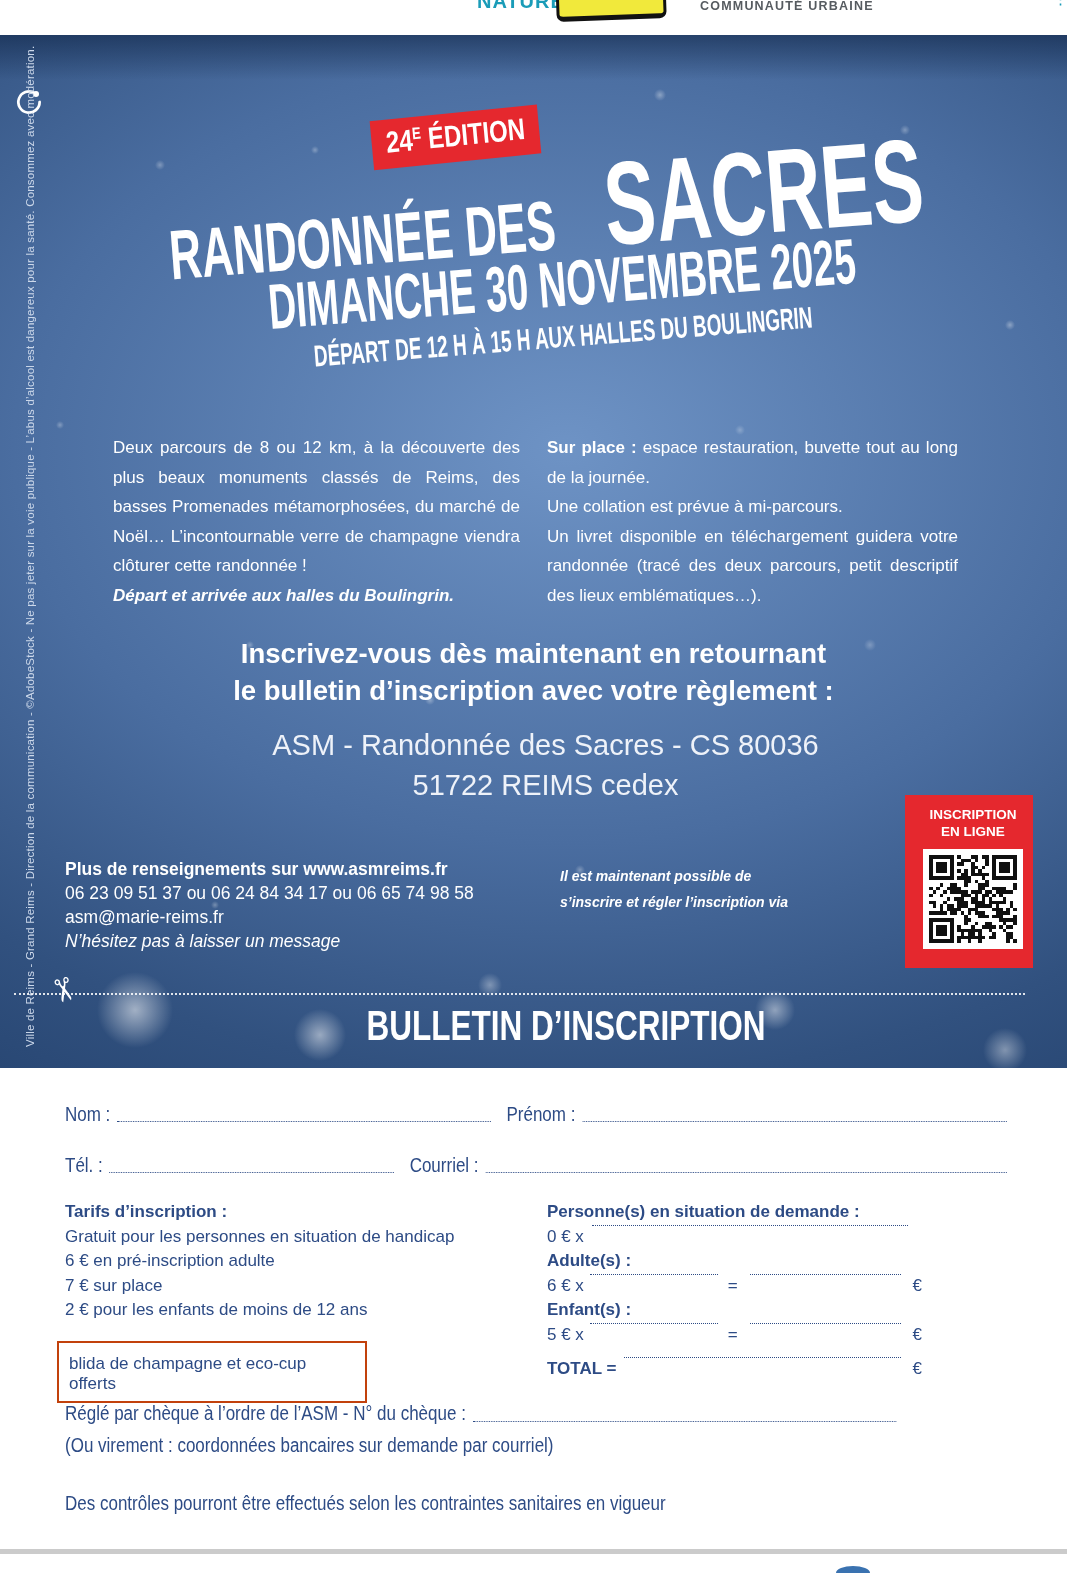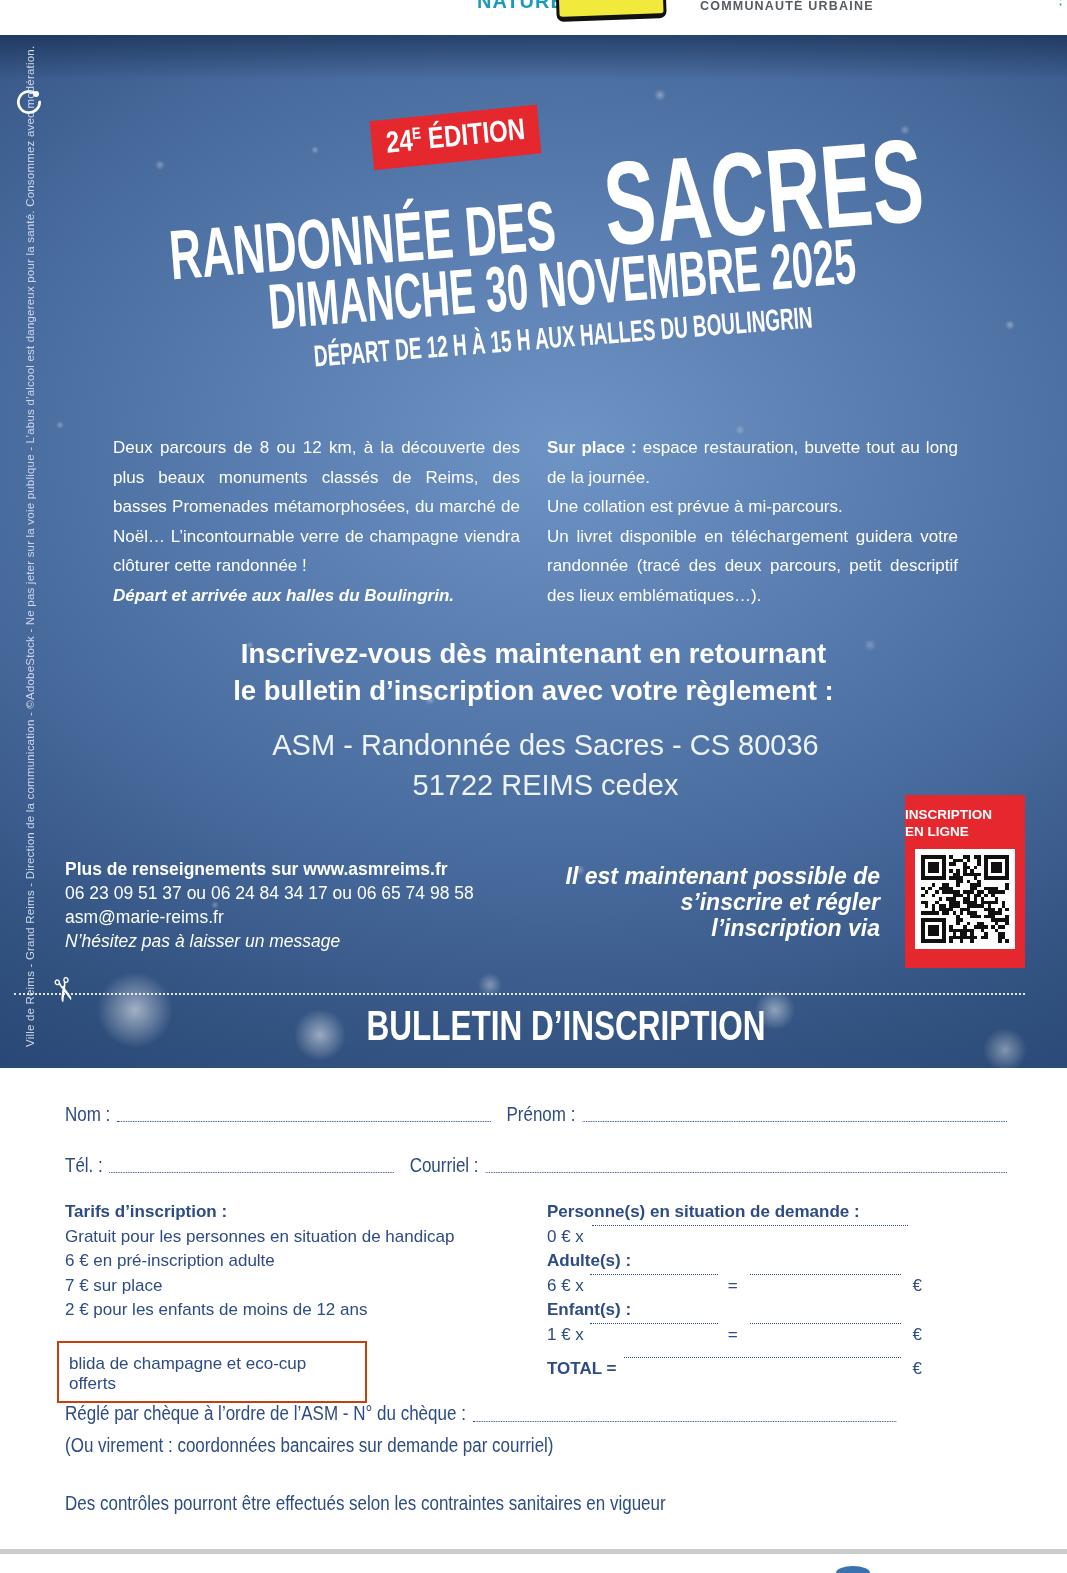--- a/index.html
+++ b/index.html
@@ -68,25 +68,25 @@
   .emph{font-weight:bold;font-style:italic;}
 
   .cta{position:absolute;top:600px;left:0;width:100%;text-align:center;font-weight:bold;
        font-size:27.5px;line-height:37px;}
   .addr{position:absolute;top:690px;left:0;width:100%;text-align:center;font-size:29px;
         line-height:40px;color:#eef2f9;font-weight:400;padding-left:12px;}
 
   .contact{position:absolute;left:65px;top:822px;font-size:17.5px;line-height:24px;}
   .contact .b{font-weight:bold;}
   .contact .i{font-style:italic;}
-  .helloasso{position:absolute;left:560px;top:828px;width:320px;text-align:right;
-             font-style:italic;font-weight:bold;font-size:23px;line-height:26px;}
+  .helloasso{position:absolute;left:560px;top:828px;width:320px;
+             font-style:italic;font-weight:bold;font-size:14px;line-height:26px;}
 
   .qrbox{position:absolute;left:905px;top:760px;width:120px;height:173px;background:#e5282e;
-         text-align:left;}
+         text-align:center;padding-left:8px;}
   .qr-title{color:#fff;font-weight:bold;font-size:13.5px;line-height:17px;padding-top:11px;}
   .qr-white{width:100px;height:100px;background:#fff;margin:9px auto 0;display:flex;
             align-items:center;justify-content:center;}
 
   .cutline{position:absolute;top:958px;left:14px;right:42px;border-top:2px dotted rgba(255,255,255,.85);}
   .scissors{position:absolute;left:50px;top:936px;font-size:32px;color:#fff;display:inline-block;
             transform:rotate(75deg);}
   .bulletin{position:absolute;top:970px;left:0;width:100%;text-align:center;font-weight:bold;
             font-size:42px;line-height:1;margin-left:32px;}
   .bulletin span{display:inline-block;transform:scaleX(.75);}
@@ -479,21 +479,21 @@
       <div class="plabel">Adulte(s) :</div>
       <div class="prow">
         <span>6 € x</span>
         <span class="pl1"></span>
         <span class="eq">=</span>
         <span class="leader"></span>
         <span class="euro">€</span>
       </div>
       <div class="plabel">Enfant(s) :</div>
       <div class="prow">
-        <span>1 € x</span>
+        <span>5 € x</span>
         <span class="pl1"></span>
         <span class="eq">=</span>
         <span class="leader"></span>
         <span class="euro">€</span>
       </div>
       <div class="prow total-row">
         <span>TOTAL =</span>
         <span class="leader"></span>
         <span class="euro">€</span>
       </div>

